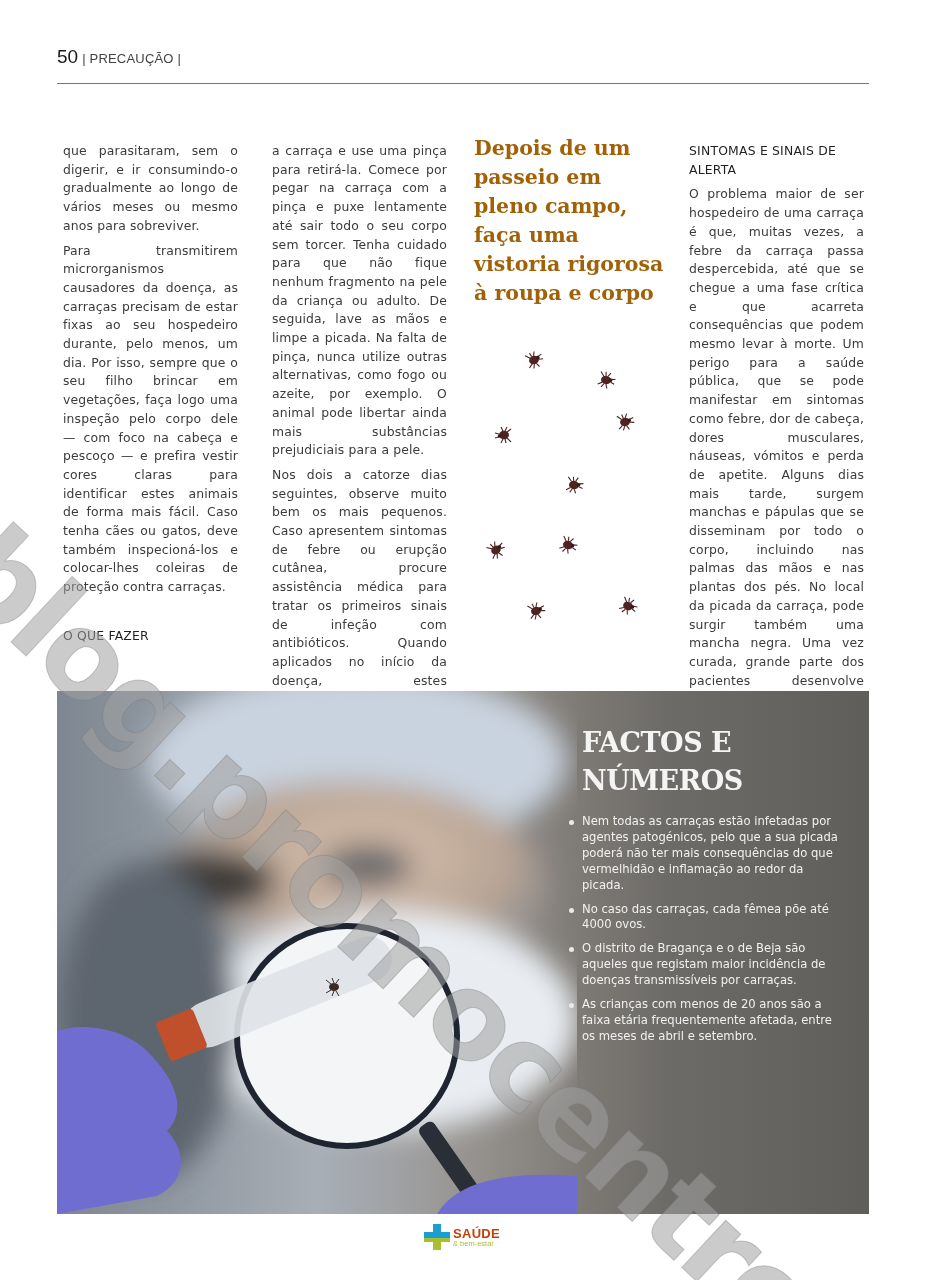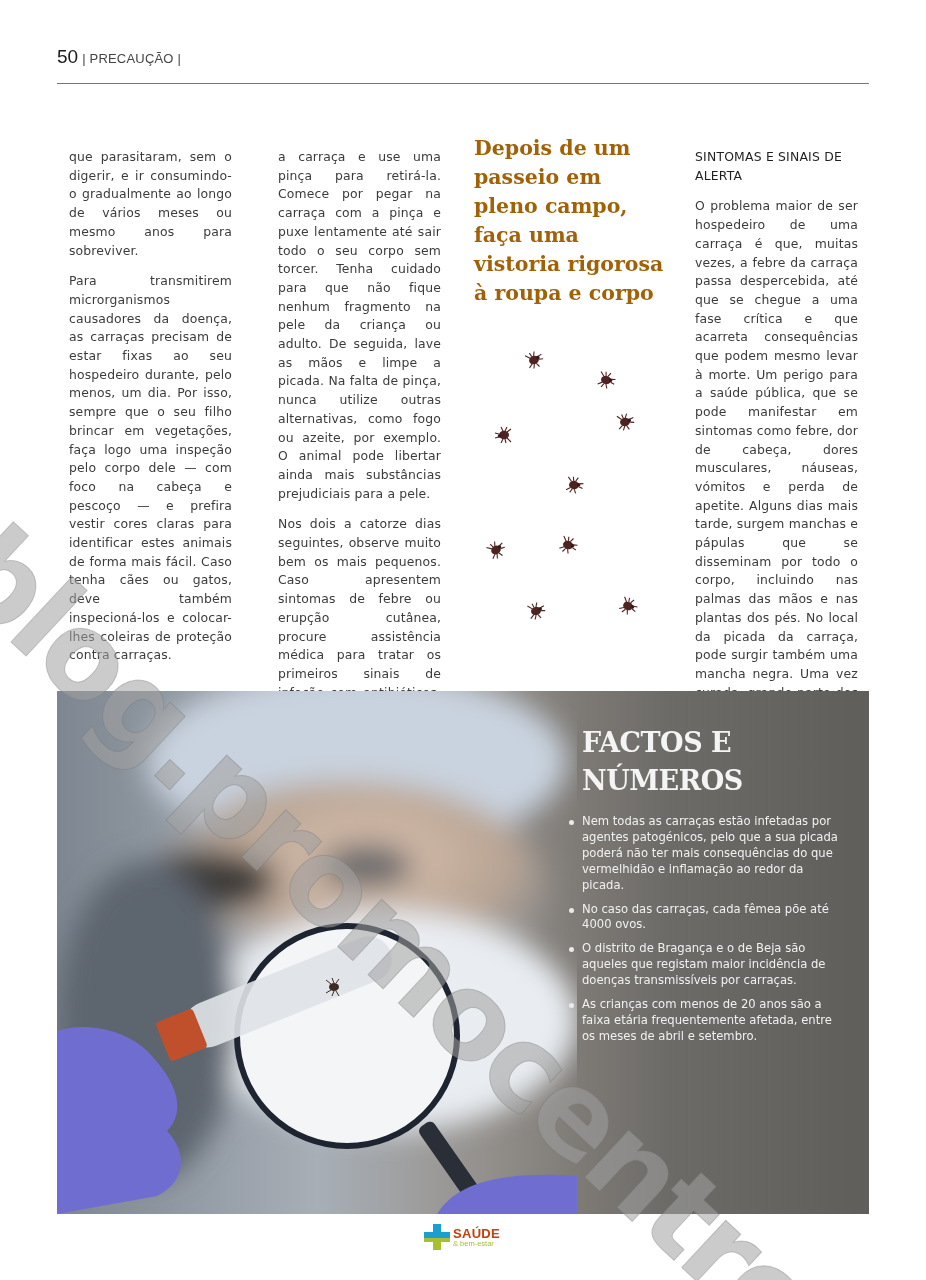--- a/index.html
+++ b/index.html
@@ -4,21 +4,21 @@
 <style>
   html, body { margin: 0; padding: 0; background: #ffffff; }
   body { width: 926px; height: 1280px; position: relative; overflow: hidden; font-family: "DejaVu Sans", sans-serif; color: #3a3a3a; }
 
   .header { position: absolute; left: 57px; top: 46px; display: flex; align-items: baseline; }
   .page-num { font-family: "Liberation Sans", sans-serif; font-size: 19px; color: #1a1a1a; }
   .section { font-family: "Liberation Sans", sans-serif; font-size: 13px; color: #444; margin-left: 4px; letter-spacing: 0.2px; }
   .rule { position: absolute; left: 57px; top: 83px; width: 812px; height: 1px; background: #777; }
 
   .col { position: absolute; top: 136px; font-size: 12.4px; line-height: 18.7px; color: #3b3b3b; text-align: justify; letter-spacing: 0.15px; }
-  .col p { margin: 12px; }
+  .col p { margin: 6px; }
   .col1 { left: 57px; width: 187px; }
   .col2 { left: 266px; width: 187px; }
   .col4 { left: 683px; width: 187px; }
   .subhead { font-size: 12.4px; color: #1f1f1f; margin: 0; text-transform: uppercase; letter-spacing: 0.2px; text-align: left; }
   .gap { height: 18px; }
 
   .pullquote { position: absolute; left: 474px; top: 134px; width: 190px; font-family: "DejaVu Serif", serif; font-weight: bold; font-size: 20.5px; line-height: 29px; color: #a16207; }
 
   .ticks { position: absolute; left: 470px; top: 320px; width: 195px; height: 330px; }
 

